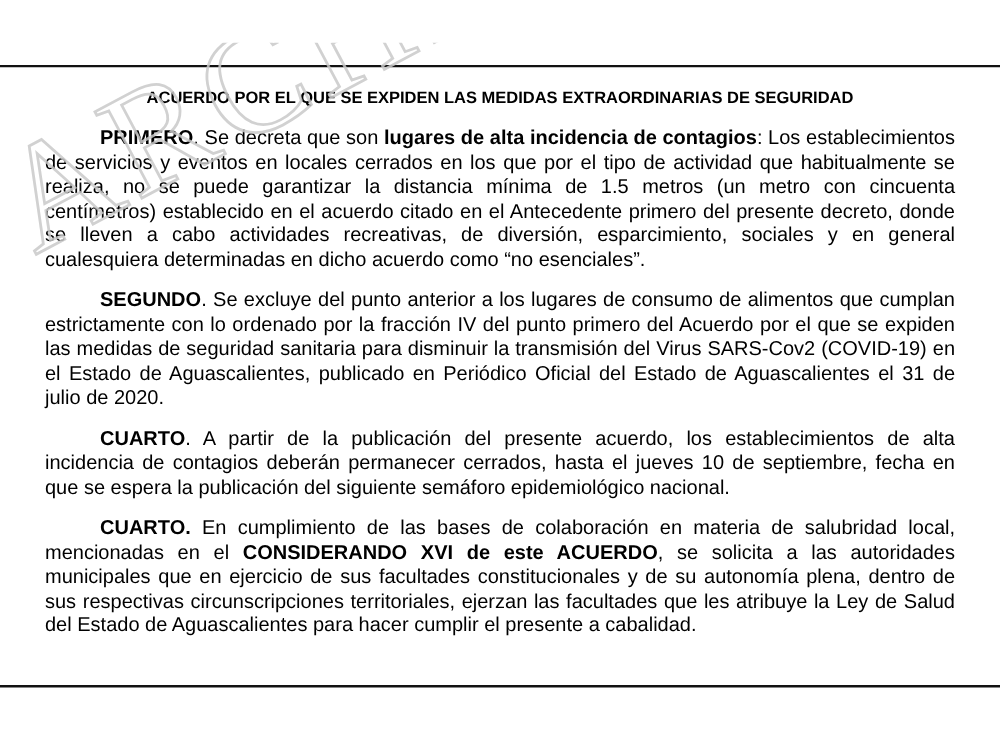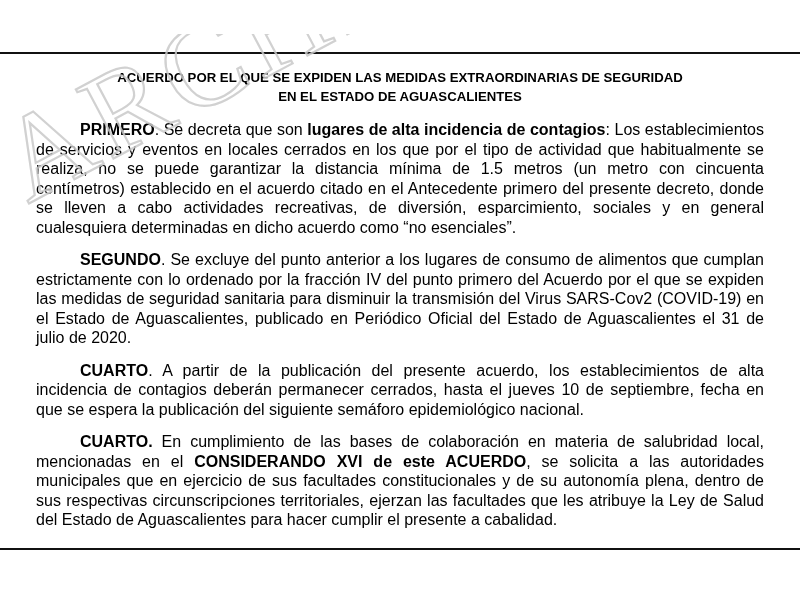--- a/index.html
+++ b/index.html
@@ -95,21 +95,20 @@
 
 <div class="page">
 
   <div class="band-top"></div>
   <div class="rule rule-top"></div>
 
   <div class="doc-body">
 
     <div class="doc-title">
       <span class="tline">ACUERDO POR EL QUE SE EXPIDEN LAS MEDIDAS EXTRAORDINARIAS DE SEGURIDAD</span>
-      <span class="tline">EN EL ESTADO DE AGUASCALIENTES</span>
     </div>
 
     <p class="para">
       <span class="indent"></span><span class="b">PRIMERO</span><span>. Se decreta que son </span><span class="b">lugares de alta incidencia de contagios</span><span>: Los establecimientos de servicios y eventos en locales cerrados en los que por el tipo de actividad que habitualmente se realiza, no se puede garantizar la distancia mínima de 1.5 metros (un metro con cincuenta centímetros) establecido en el acuerdo citado en el Antecedente primero del presente decreto, donde se lleven a cabo actividades recreativas, de diversión, esparcimiento, sociales y en general cualesquiera determinadas en dicho acuerdo como “no esenciales”.</span>
     </p>
 
     <p class="para">
       <span class="indent"></span><span class="b">SEGUNDO</span><span>. Se excluye del punto anterior a los lugares de consumo de alimentos que cumplan estrictamente con lo ordenado por la fracción IV del punto primero del Acuerdo por el que se expiden las medidas de seguridad sanitaria para disminuir la transmisión del Virus SARS-Cov2 (COVID-19) en el Estado de Aguascalientes, publicado en Periódico Oficial del Estado de Aguascalientes el 31 de julio de 2020.</span>
     </p>
 

